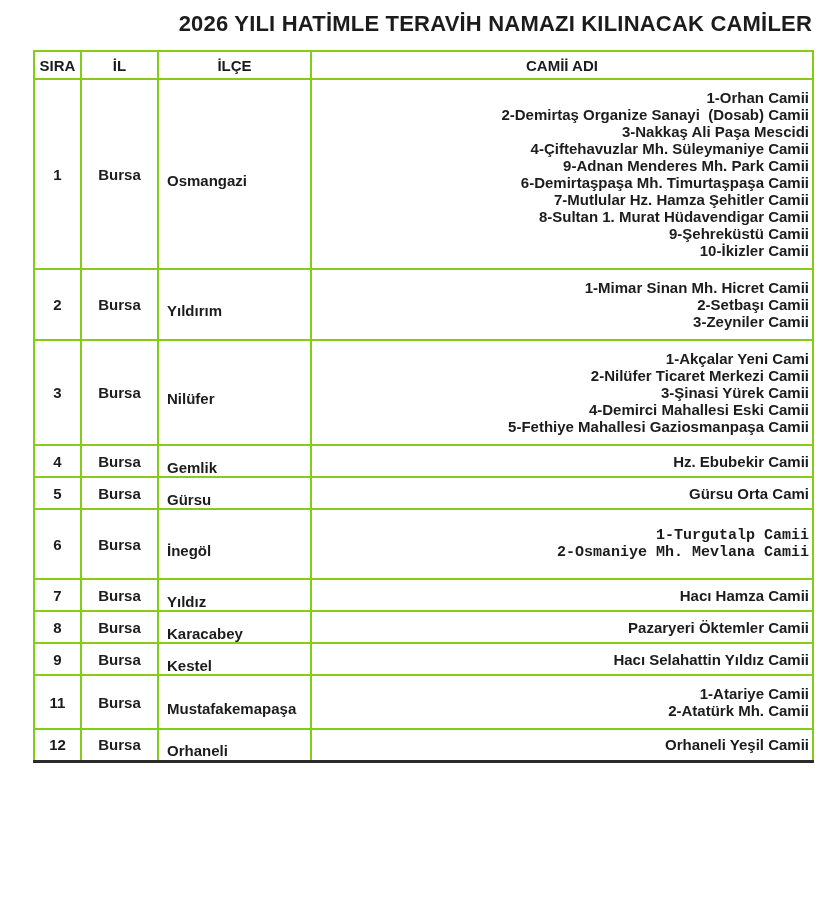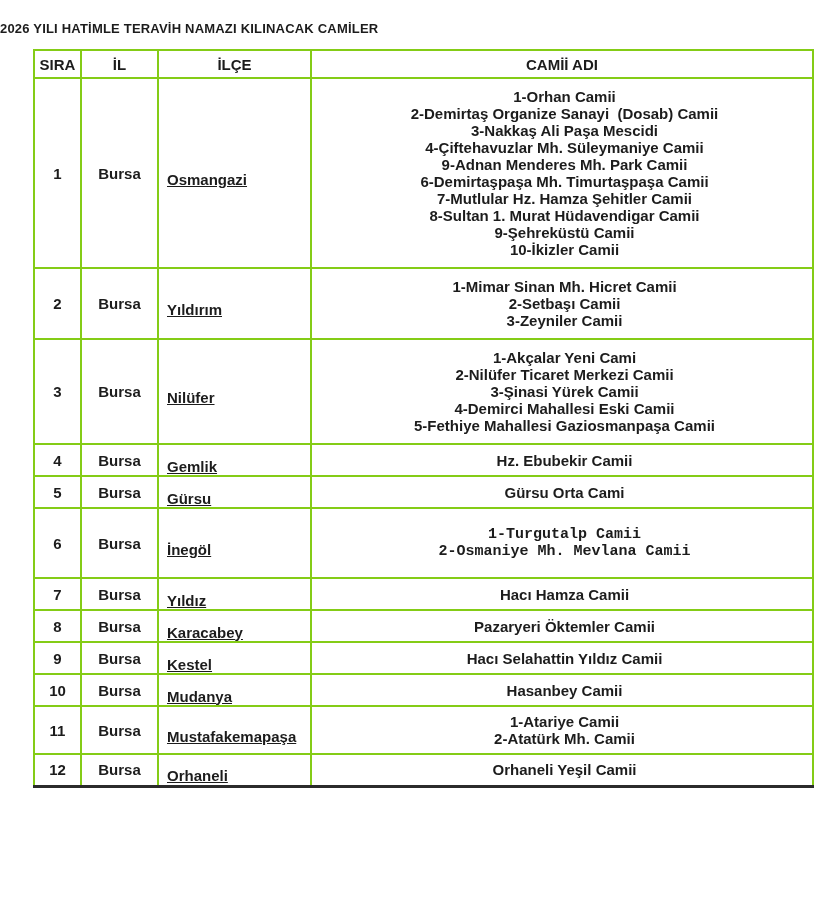--- a/index.html
+++ b/index.html
@@ -9,25 +9,25 @@
   }
   body {
     width: 838px;
     height: 900px;
     font-family: "Liberation Sans", sans-serif;
     font-weight: bold;
     color: #1c1c1c;
     -webkit-font-smoothing: antialiased;
   }
   .page-title {
-    text-align: left;
-    font-size: 13px;
+    text-align: right;
+    font-size: 22px;
     letter-spacing: 0.2px;
     margin: 0;
-    padding-top: 21px;
+    padding-top: 11px;
     width: 812px;
   }
   table.mosque-table {
     border-collapse: collapse;
     table-layout: fixed;
     margin: 13px 0 0 33px;
     width: 779px;
   }
   .mosque-table th,
   .mosque-table td {
@@ -43,22 +43,22 @@
   .mosque-table thead th {
     height: 26px;
     text-align: center;
     padding: 0 2px;
   }
   col.c-sira  { width: 47px; }
   col.c-il    { width: 77px; }
   col.c-ilce  { width: 153px; }
   col.c-camii { width: 502px; }
   td.cell-sira, td.cell-il { text-align: center; }
-  td.cell-ilce { text-align: left; padding: 12px 4px 0 8px; text-decoration: underline; }
-  td.cell-camii { text-align: center; padding: 4px 3px 4px 8px; margin-left: 24px; }
+  td.cell-ilce { text-align: left; padding: 12px 4px 0 8px; }
+  td.cell-camii { text-align: right; padding: 4px 3px 4px 8px; margin-left: 24px; }
   tr.row-single { height: 32px; }
   .mosque-line {
     line-height: 17px;
     white-space: pre-wrap;
   }
   tr.row-multi td.cell-camii { padding-top: 9px; padding-bottom: 9px; }
   tbody tr:nth-child(6) td.cell-camii  { padding-top: 17px; padding-bottom: 17px; font-family: Liberation Mono, monospace; }
   tbody tr:nth-child(11) td.cell-camii { padding-top: 6px;  padding-bottom: 6px; }
 </style>
 </head>
@@ -163,28 +163,20 @@
         </td>
       </tr>
       <tr class="row-single">
         <td class="cell-sira">9</td>
         <td class="cell-il">Bursa</td>
         <td class="cell-ilce">Kestel</td>
         <td class="cell-camii">
           <div class="mosque-line">Hacı Selahattin Yıldız Camii</div>
         </td>
       </tr>
-      <tr class="row-single">
-        <td class="cell-sira">10</td>
-        <td class="cell-il">Bursa</td>
-        <td class="cell-ilce">Mudanya</td>
-        <td class="cell-camii">
-          <div class="mosque-line">Hasanbey Camii</div>
-        </td>
-      </tr>
       <tr class="row-multi">
         <td class="cell-sira">11</td>
         <td class="cell-il">Bursa</td>
         <td class="cell-ilce">Mustafakemapaşa</td>
         <td class="cell-camii">
           <div class="mosque-line">1-Atariye Camii</div>
           <div class="mosque-line">2-Atatürk Mh. Camii</div>
         </td>
       </tr>
       <tr class="row-single">

